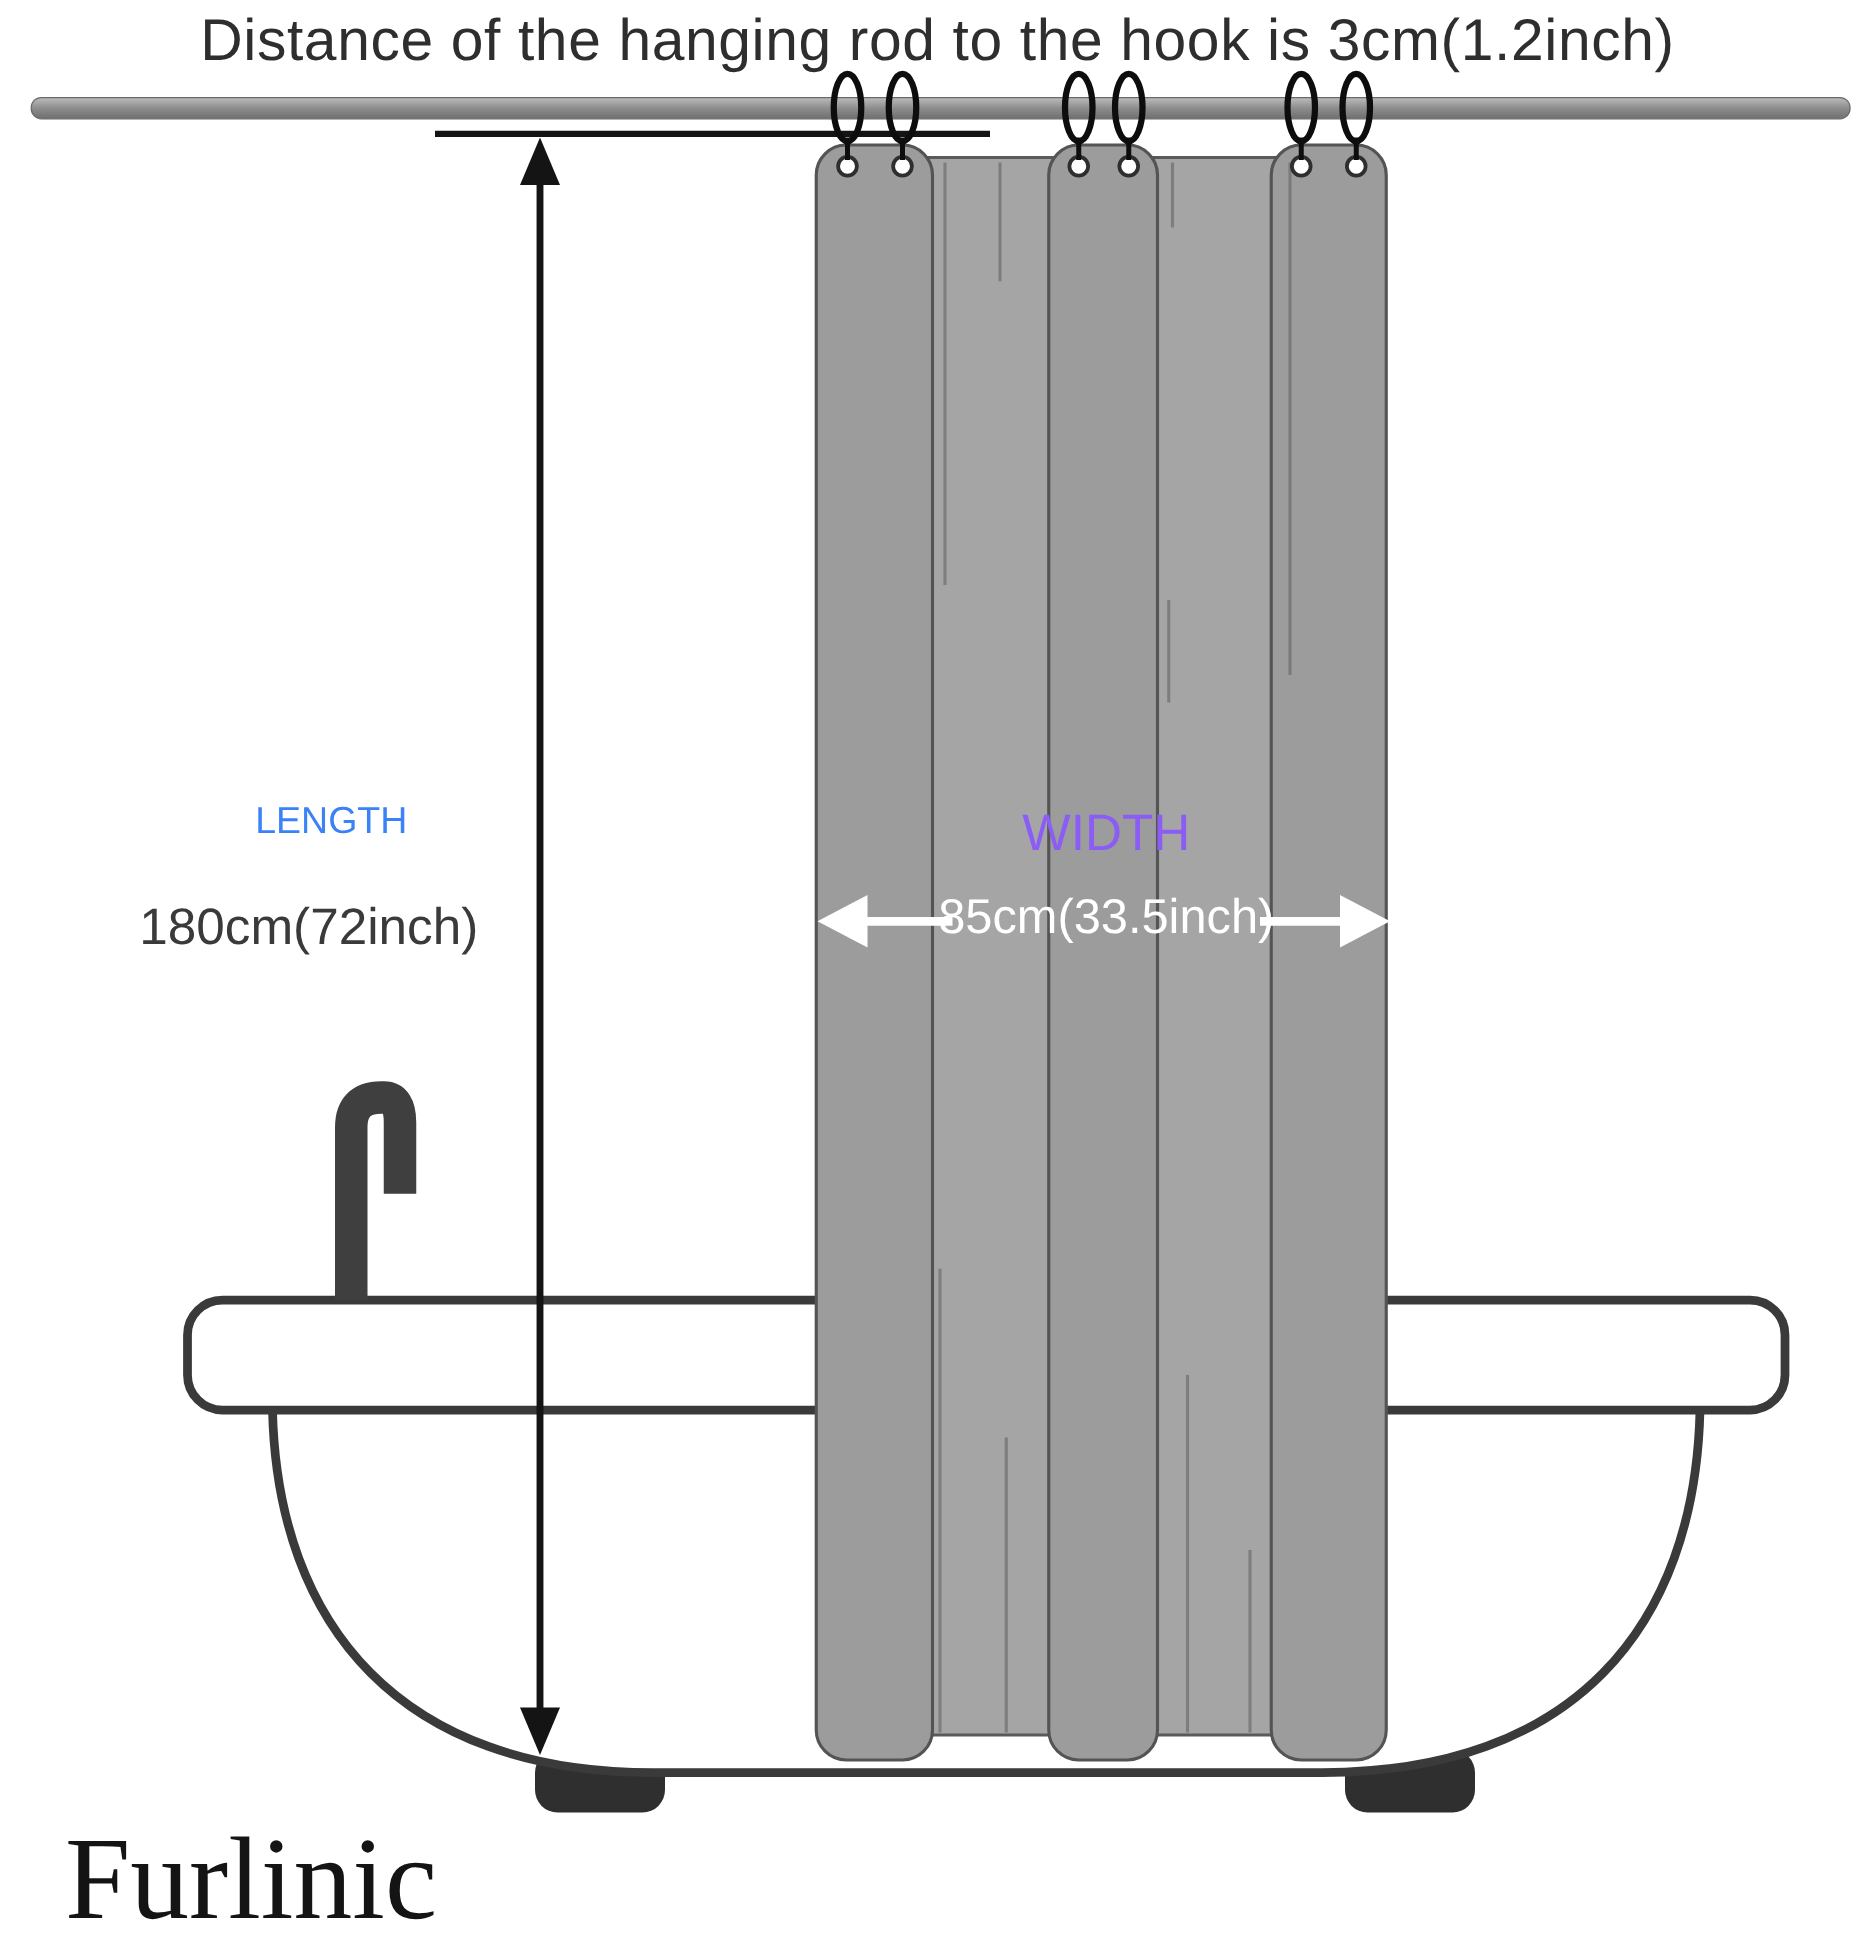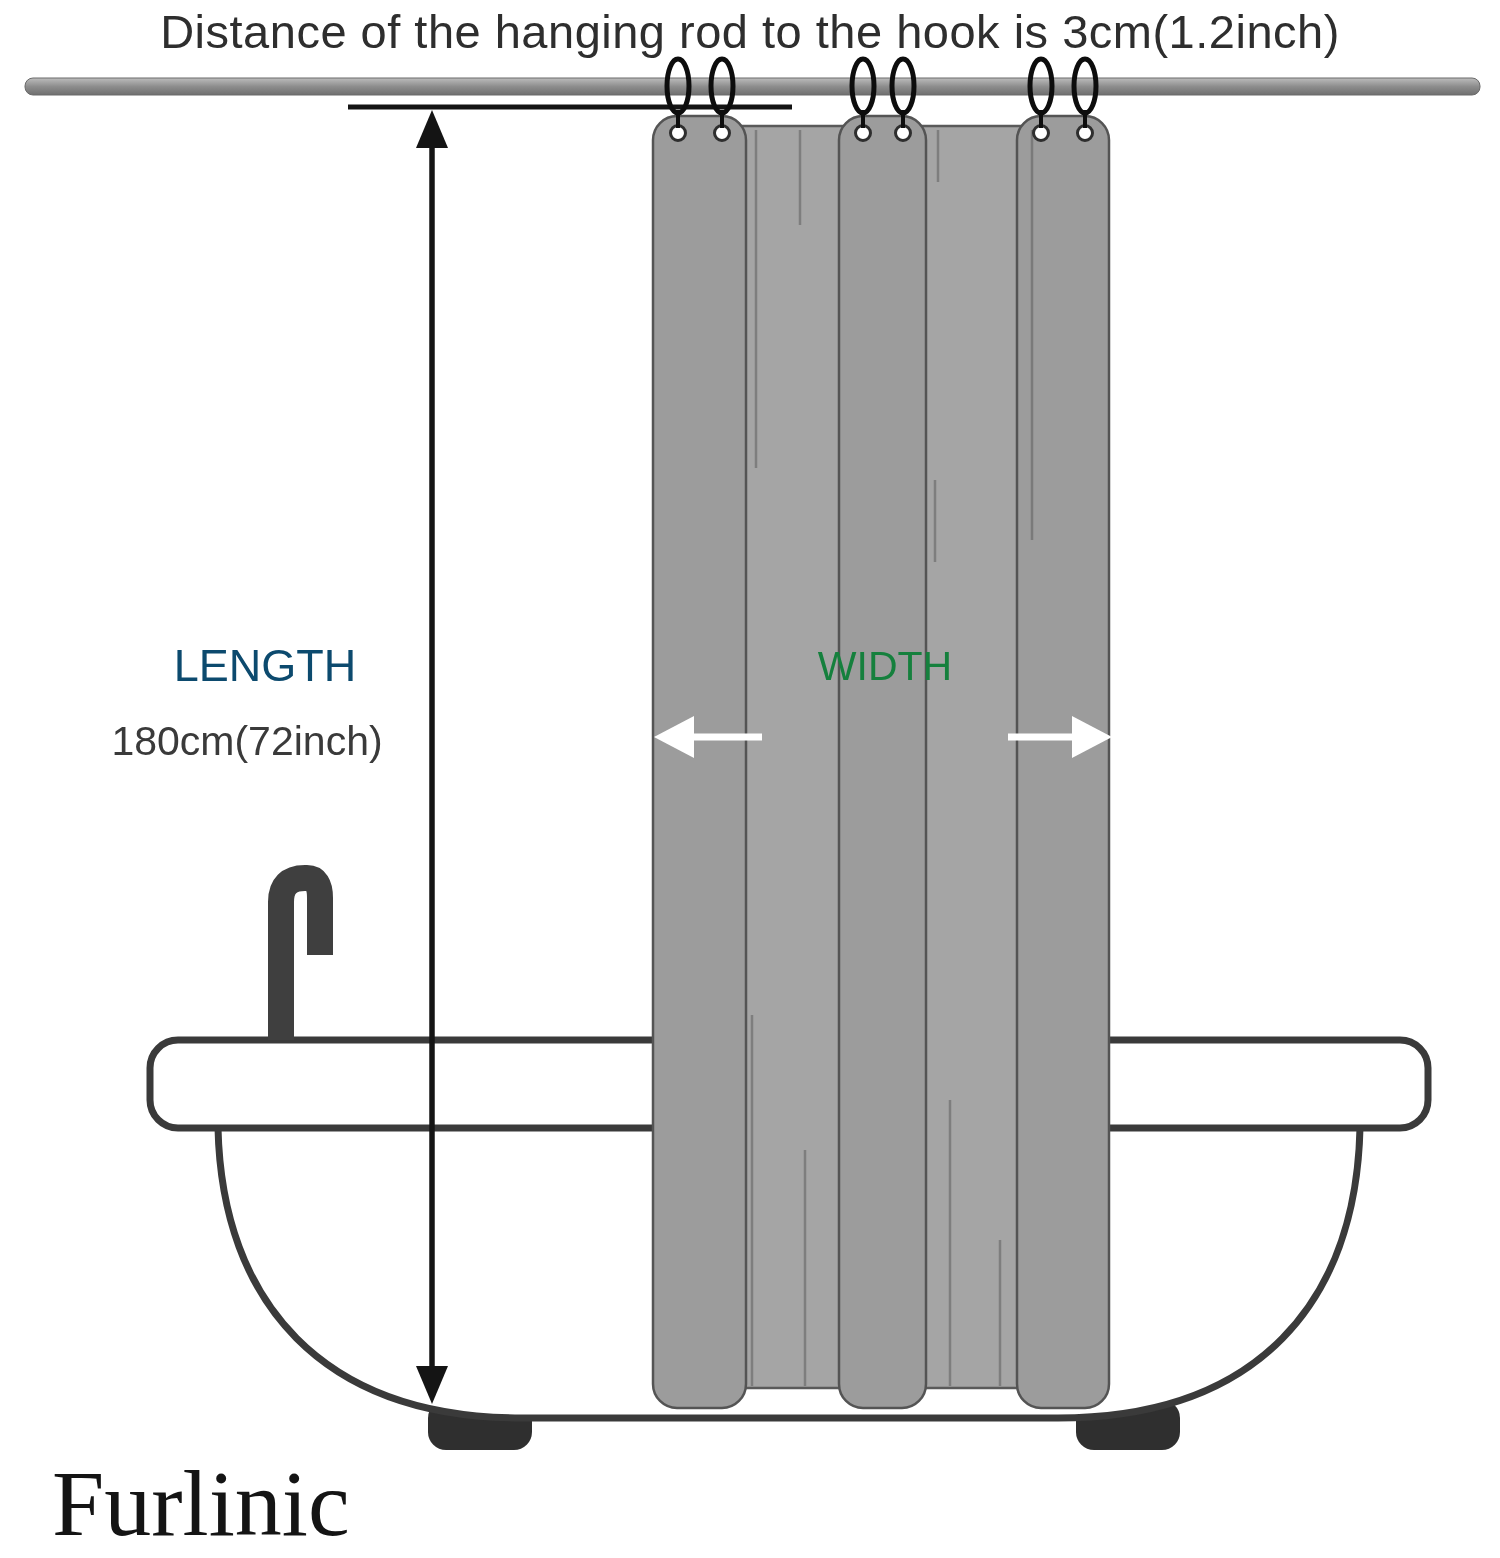--- a/index.html
+++ b/index.html
@@ -8,29 +8,29 @@
     position:relative;width:1500px;height:1558px;background:#ffffff;overflow:hidden;
   }
   .abs{position:absolute;}
   svg{display:block;}
   .title{
     top:4px;left:0;width:1500px;text-align:center;
     font-size:47px;color:#2e2e2e;letter-spacing:0.5px;white-space:nowrap;
   }
   .length-label{
     top:640px;left:145px;width:240px;text-align:center;
-    font-size:45px;color:#0c4a6e;
+    font-size:30px;color:#3b82f6;
   }
   .length-value{
     top:718px;left:77px;width:340px;text-align:center;
     font-size:41px;color:#3a3a3a;white-space:nowrap;
   }
   .width-label{
     top:643px;left:765px;width:240px;text-align:center;
-    font-size:41px;color:#15803d;
+    font-size:41px;color:#8b5cf6;
   }
   .width-value{
     top:712px;left:735px;width:300px;text-align:center;
     font-size:39px;color:#ffffff;white-space:nowrap;
   }
   .brand{
     top:1456px;left:26px;
     font-family:"Liberation Serif", serif;
     font-size:94px;color:#141414;line-height:1.0;margin-left:26px;
   }
@@ -117,16 +117,17 @@
       <polygon points="1112,737 1072,716 1072,758" fill="#ffffff"></polygon>
     </g>
   </svg>
 
   <div class="abs title">Distance of the hanging rod to the hook is 3cm(1.2inch)</div>
 
   <div class="abs length-label">LENGTH</div>
   <div class="abs length-value">180cm(72inch)</div>
 
   <div class="abs width-label">WIDTH</div>
+  <div class="abs width-value">85cm(33.5inch)</div>
 
   <div class="abs brand">Furlinic</div>
 
 </div>
 
 </body></html>

